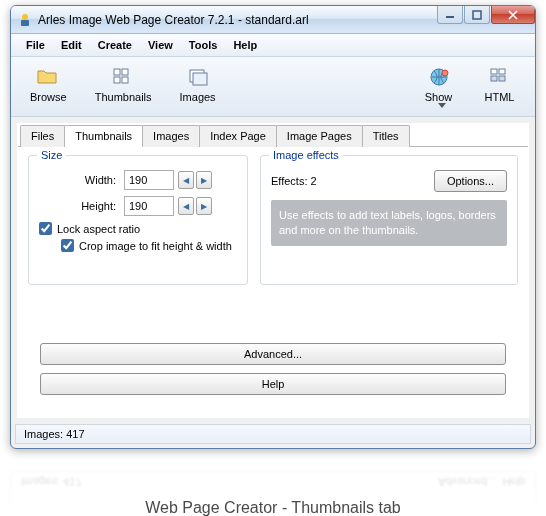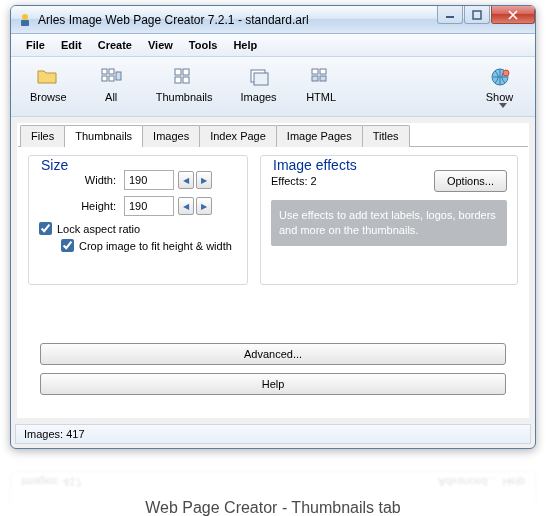--- a/index.html
+++ b/index.html
@@ -28,21 +28,21 @@
 .dropdown-arrow { border-left:4px solid transparent; border-right:4px solid transparent; border-top:5px solid #555; margin-left:6px; align-self:center;}
 
 .tabs-area { background:#fff; margin:6px; border:1px solid #fff;}
 .tabstrip { display:flex; padding-left:2px; border-bottom:1px solid #b5b5b5; }
 .tab { padding: 4px 10px; background:#f0f0f0; border:1px solid #b5b5b5; border-bottom:none; margin-right:-1px; cursor:pointer; position:relative; top:1px; border-radius:2px 2px 0 0;}
 .tab.active { background:#fff; z-index:2; padding-bottom:5px; top:1px; }
 
 .tabcontent { padding: 8px 10px 12px; min-height:200px; position:relative; }
 .groups { display:flex; gap:12px; }
 .group { border:1px solid #d5dae0; border-radius:3px; padding:14px 10px 10px; position:relative; }
-.group-title { position:absolute; top:-7px; left:8px; background:#fff; padding:0 4px; color:#003399; font-size:14px;margin-top:8px; }
+.group-title { position:absolute; top:-7px; left:8px; background:#fff; padding:0 4px; color:#003399; font-size:11px; }
 .group.size { width:220px; height:130px; }
 .group.effects { flex:1; height:130px; }
 
 .field-row { display:flex; align-items:center; margin-bottom:6px; }
 .field-row label { width:85px; text-align:right; padding-right:8px; }
 .field-row input[type=text] { width:50px; height:20px; border:1px solid #abadb3; padding:0 4px; font-size:11px; }
 .spinner { display:flex; gap:2px; margin-left:4px; }
 .spin-btn { width:16px; height:18px; border:1px solid #a0a0a0; background:linear-gradient(#fff,#e4e4e4); display:flex; align-items:center; justify-content:center; cursor:pointer; border-radius:2px; font-size:8px; color:#3a6ea5;}
 
 .chk-row { display:flex; align-items:center; margin-top:4px; }
@@ -108,73 +108,61 @@
       <span class="ticon">
           <svg width="24" height="20">
             <path d="M2 4h6l2 2h10v10H2z" fill="#f7d774" stroke="#b8933c"></path>
           </svg>
         </span>
       <span class="tlabel">Browse</span>
     </div>
     <div class="tbtn">
       <span class="ticon">
           <svg width="22" height="20">
-            <rect x="2" y="2" width="5" height="5" fill="#fff" stroke="#6a7f99"></rect>
-            <rect x="9" y="2" width="5" height="5" fill="#fff" stroke="#6a7f99"></rect>
-            <rect x="2" y="9" width="5" height="5" fill="#fff" stroke="#6a7f99"></rect>
-            <rect x="9" y="9" width="5" height="5" fill="#fff" stroke="#6a7f99"></rect>
-            <rect x="16" y="5" width="5" height="8" fill="#cde" stroke="#6a7f99"></rect>
-          </svg>
-        </span>
-      <span class="tlabel">All</span>
-    </div>
-    <div class="tbtn">
-      <span class="ticon">
-          <svg width="22" height="20">
             <rect x="2" y="2" width="6" height="6" fill="#fff" stroke="#6a7f99"></rect>
             <rect x="10" y="2" width="6" height="6" fill="#fff" stroke="#6a7f99"></rect>
             <rect x="2" y="10" width="6" height="6" fill="#fff" stroke="#6a7f99"></rect>
             <rect x="10" y="10" width="6" height="6" fill="#fff" stroke="#6a7f99"></rect>
           </svg>
         </span>
       <span class="tlabel">Thumbnails</span>
     </div>
     <div class="tbtn">
       <span class="ticon">
           <svg width="22" height="20">
             <rect x="3" y="3" width="14" height="12" fill="#fff" stroke="#6a7f99"></rect>
             <rect x="6" y="6" width="14" height="12" fill="#e8f0f8" stroke="#6a7f99"></rect>
           </svg>
         </span>
       <span class="tlabel">Images</span>
-    </div>
-    <div class="tbtn">
-      <span class="ticon">
-          <svg width="22" height="20">
-            <rect x="2" y="2" width="6" height="5" fill="#fff" stroke="#6a7f99"></rect>
-            <rect x="10" y="2" width="6" height="5" fill="#fff" stroke="#6a7f99"></rect>
-            <rect x="2" y="9" width="6" height="5" fill="#cde" stroke="#6a7f99"></rect>
-            <rect x="10" y="9" width="6" height="5" fill="#cde" stroke="#6a7f99"></rect>
-          </svg>
-        </span>
-      <span class="tlabel">HTML</span>
     </div>
     <div class="tbtn" style="margin-left:auto;">
       <div class="tbtn-wrap">
         <span class="ticon">
             <svg width="22" height="22">
               <circle cx="11" cy="11" r="8" fill="#7fc3e8" stroke="#3a7ca8"></circle>
               <path d="M4 11h14 M11 3v16 M6 5c4 4 4 8 0 12 M16 5c-4 4-4 8 0 12" stroke="#3a7ca8" fill="none"></path>
               <circle cx="17" cy="7" r="3" fill="#e86" stroke="#c44"></circle>
             </svg>
           </span>
         <span class="tlabel">Show</span>
       </div>
       <span class="dropdown-arrow"></span>
     </div>
+    <div class="tbtn">
+      <span class="ticon">
+          <svg width="22" height="20">
+            <rect x="2" y="2" width="6" height="5" fill="#fff" stroke="#6a7f99"></rect>
+            <rect x="10" y="2" width="6" height="5" fill="#fff" stroke="#6a7f99"></rect>
+            <rect x="2" y="9" width="6" height="5" fill="#cde" stroke="#6a7f99"></rect>
+            <rect x="10" y="9" width="6" height="5" fill="#cde" stroke="#6a7f99"></rect>
+          </svg>
+        </span>
+      <span class="tlabel">HTML</span>
+    </div>
   </div>
 
   <div class="tabs-area">
     <div class="tabstrip">
       <div class="tab">Files</div>
       <div class="tab active">Thumbnails</div>
       <div class="tab">Images</div>
       <div class="tab">Index Page</div>
       <div class="tab">Image Pages</div>
       <div class="tab">Titles</div>

